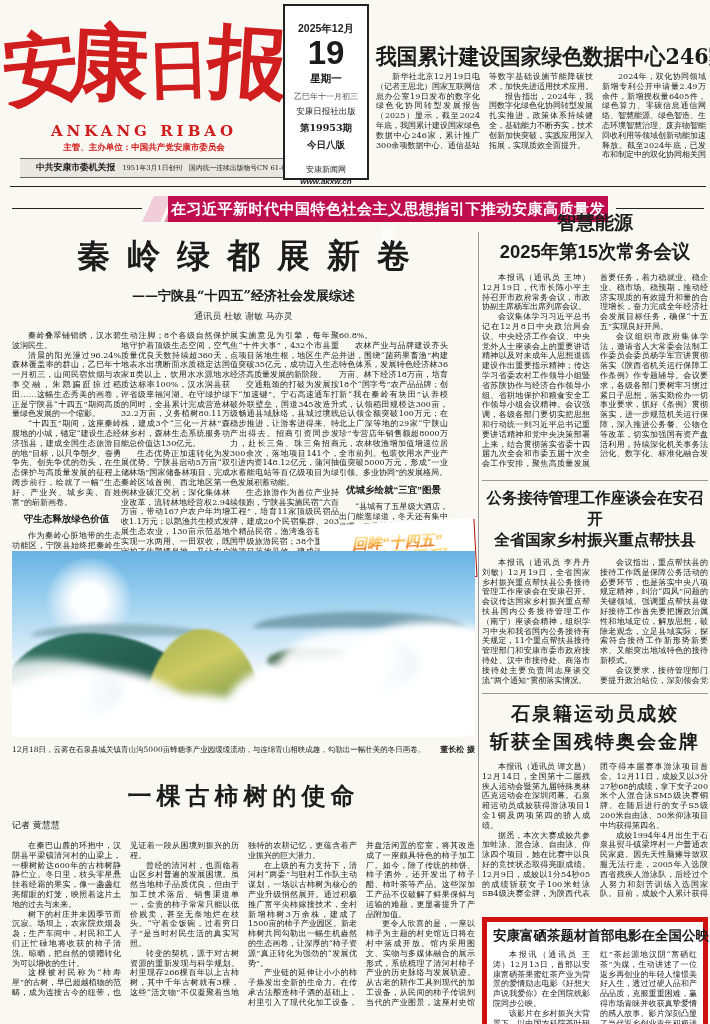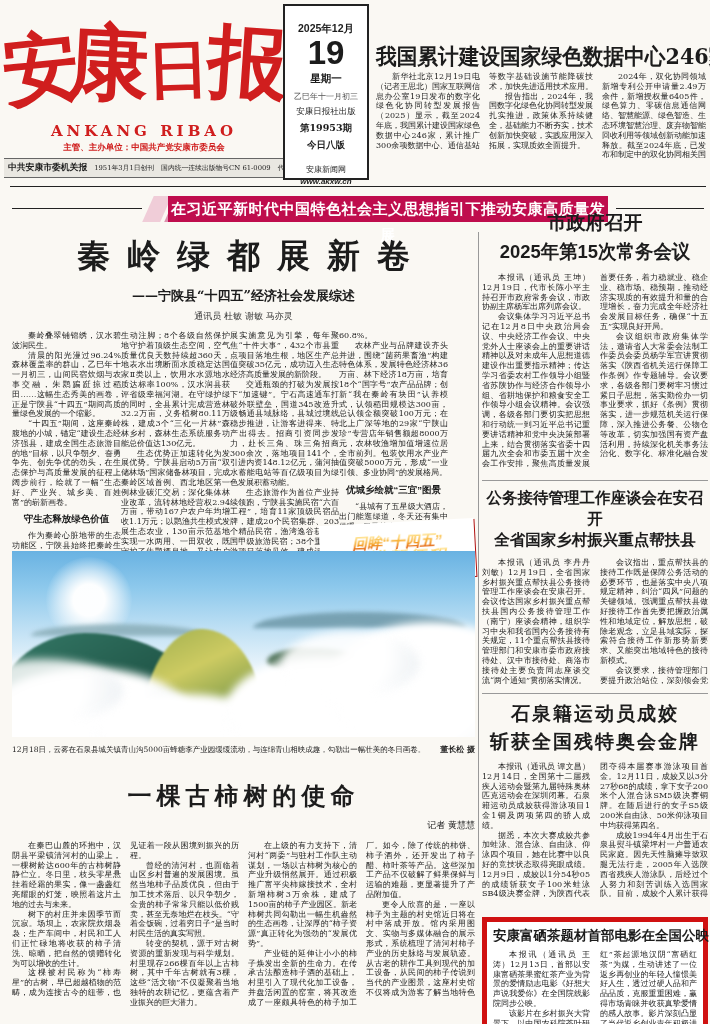--- a/index.html
+++ b/index.html
@@ -10,22 +10,22 @@
   
   #calligraphy{left:10px;top:2px;width:268px;height:122px;display:flex;align-items:center;justify-content:center;}
   #calligraphy span{font-size:76px;font-weight:bold;color:#d01e1e;font-family:"DejaVu Serif",serif;line-height:1;}
   #calligraphy .c1{transform:rotate(-6deg) translateY(6px);}
   #calligraphy .c2{transform:rotate(3deg) scale(1.08);margin-left:-8px;}
   #calligraphy .c3{transform:rotate(-2deg) scale(.82) translateY(8px);margin-left:-6px;}
   #calligraphy .c4{transform:rotate(4deg) scale(1.05);margin-left:-6px;}
   #latin{left:10px;top:122px;width:268px;text-align:center;color:#d01e1e;font-weight:bold;
          font-size:15px;letter-spacing:4px;font-family:"DejaVu Serif",serif;}
   #supervisor{left:10px;top:142px;width:268px;text-align:center;color:#d01e1e;font-weight:bold;font-size:8.5px;}
-  #organ-strip{left:4px;top:158px;width:308px;height:20px;background:#e9e7e1;border-top:1px solid #666;border-bottom:1px solid #666;
-               display:flex;align-items:center;gap:7px;padding:0 4px;box-sizing:border-box;font-size:6.8px;white-space:nowrap;}
+  #organ-strip{left:20px;top:158px;width:308px;height:20px;background:#e9e7e1;border-top:1px solid #666;border-bottom:1px solid #666;
+               display:flex;align-items:center;gap:7px;padding:0 16px;box-sizing:border-box;font-size:6.8px;white-space:nowrap;}
   #organ-strip .organ{font-weight:bold;font-size:8.8px;}
   
   #datebox{left:283px;top:4px;width:86px;height:176px;border:2px solid #222;background:#fff;
            text-align:center;box-sizing:border-box;padding-top:16px;}
   #datebox .ym{font-weight:bold;font-size:10.5px;}
   #datebox .day{font-size:33px;font-weight:bold;line-height:1.05;}
   #datebox .wk{font-weight:bold;font-size:10.5px;margin-top:1px;}
   #datebox .lunar{font-size:8px;color:#555;margin-top:5px;}
   #datebox .pub{font-size:8.5px;margin-top:4px;}
   #datebox .issue,#datebox .pages{font-weight:bold;font-size:9.5px;margin-top:4px;}
@@ -69,21 +69,21 @@
               background:radial-gradient(circle,rgba(255,255,255,.98) 0 26%,rgba(255,255,255,.55) 48%,rgba(255,255,255,0) 72%);}
   .ridge{position:absolute;border-radius:50% 50% 0 0/100% 100% 0 0;filter:blur(2px);}
   .mass{position:absolute;filter:blur(1px);}
   .cloud{position:absolute;border-radius:50%;background:radial-gradient(circle at 40% 35%,#ffffff 0 55%,#e8edf1 100%);filter:blur(4px);}
   #caption-row{left:12px;top:744px;width:463px;display:flex;align-items:baseline;}
   #caption-row .cap{flex:1;font-size:7.5px;line-height:10px;}
   #caption-row .credit{font-size:8px;font-weight:bold;white-space:nowrap;margin-left:14px;}
   
   #tree-article{left:12px;top:780px;width:463px;}
   #tree-headline{text-align:center;font-weight:bold;font-size:24px;letter-spacing:5px;}
-  #tree-byline{text-align:right;font-size:9px;margin-top:7px;}
+  #tree-byline{text-align:left;font-size:9px;margin-top:7px;}
   #tree-body{margin-top:9px;height:170px;}
   
   #right-col{left:482px;top:210px;width:226px;}
   .r-head1{text-align:center;font-family:"Liberation Sans",sans-serif;font-weight:bold;}
   #gov-h1{font-size:19px;}
   #gov-h2{font-size:19px;transform:scaleX(.97);transform-origin:center;white-space:nowrap;margin-top:3px;}
   .r-div{border:none;border-top:1px solid #999;margin:7px 0;}
   #meet-h1,#meet-h2{font-size:15.5px;}
   #meet-h2{margin-top:3px;}
   #ath-h1,#ath-h2{font-family:"DejaVu Serif",serif;font-weight:bold;text-align:center;font-size:19px;letter-spacing:2px;}
@@ -195,33 +195,33 @@
   <div class="credit">董长松 摄</div>
 </div>
 
 <div class="abs" id="tree-article">
   <div id="tree-headline">一棵古柿树的使命</div>
   <div id="tree-byline">记者 黄慧慧</div>
   <div id="tree-body" class="cols4">
       <p class="para">在秦巴山麓的环抱中，汉阴县平梁镇清河村的山梁上，一棵树龄达600年的古柿树静静伫立。冬日里，枝头零星悬挂着经霜的果实，像一盏盏红亮耀眼的灯笼，映照着这片土地的过去与未来。</p>
       <p class="para">树下的村庄并未因季节而沉寂。场坝上，农家院炊烟袅袅；生产车间中，村民和工人们正忙碌地将收获的柿子清洗、晾晒，把自然的馈赠转化为可以增收的生计。</p>
       <p class="para">这棵被村民称为“柿寿星”的古树，早已超越植物的范畴，成为连接古今的纽带，也见证着一段从困境到振兴的历程。</p>
-      <p class="para">曾经的清河村，也面临着山区乡村普遍的发展困境。虽然当地柿子品质优良，但由于加工技术落后、以只争朝夕，金贵的柿子常常只能以低价贱卖，甚至无奈地烂在枝头。“守着金饭碗，过着穷日子”是当时村民生活的真实写照。</p>
+      <p class="para">曾经的清河村，也面临着山区乡村普遍的发展困境。虽然当地柿子品质优良，但由于加工技术落后、销售渠道单一，金贵的柿子常常只能以低价贱卖，甚至无奈地烂在枝头。“守着金饭碗，过着穷日子”是当时村民生活的真实写照。</p>
       <p class="para">转变的契机，源于对古树资源的重新发现与科学规划。村里现存266棵百年以上古柿树，其中千年古树就有3棵，这些“活文物”不仅凝聚着当地独特的农耕记忆，更蕴含着产业振兴的巨大潜力。</p>
       <p class="para">在上级的有力支持下，清河村“两委”与驻村工作队主动谋划，一场以古柿树为核心的产业升级悄然展开。通过积极推广富平尖柿嫁接技术，全村新增柿树3万余株，建成了1500亩的柿子产业园区。新老柿树共同勾勒出一幅生机盎然的生态画卷，让深厚的“柿子资源”真正转化为强劲的“发展优势”。</p>
       <p class="para">产业链的延伸让小小的柿子焕发出全新的生命力。在传承古法酿造柿子酒的基础上，村里引入了现代化加工设备，并盘活闲置的窑室，将其改造成了一座颇具特色的柿子加工厂。如今，除了传统的柿饼、柿子酒外，还开发出了柿子醋、柿叶茶等产品。这些深加工产品不仅破解了鲜果保鲜与运输的难题，更显著提升了产品附加值。</p>
       <p class="para">更令人欣喜的是，一座以柿子为主题的村史馆近日将在村中落成开放。馆内采用图文、实物与多媒体融合的展示形式，系统梳理了清河村柿子产业的历史脉络与发展轨迹。从古老的耕作工具到现代的加工设备，从民间的柿子传说到当代的产业图景，这座村史馆不仅将成为游客了解当地特色产业的重要窗口，更是村民找回文化自信的精神家园。</p>
     </div>
 </div>
 
 <div class="abs" id="vert-div"></div>
 <div class="abs" id="right-col">
 
   <div>
-    <div id="gov-h1" class="r-head1">市政府召开</div>
+    <div id="gov-h1" class="r-head1">智慧能源</div>
     <div id="gov-h2" class="r-head1">2025年第15次常务会议</div>
     <div class="cols2" style="height:200px;margin-top:8px;">
         <p class="para">本报讯（通讯员 王坤）12月19日，代市长陈小平主持召开市政府常务会议，市政协副主席杨军出席列席会议。</p>
         <p class="para">会议集体学习习近平总书记在12月8日中央政治局会议、中央经济工作会议、中央党外人士座谈会上的重要讲话精神以及对未成年人思想道德建设作出重要指示精神；传达学习省委农村工作领导小组暨省苏陕协作与经济合作领导小组、省耕地保护和粮食安全工作领导小组会议精神。会议强调，各级各部门要切实把思想和行动统一到习近平总书记重要讲话精神和党中央决策部署上来，结合贯彻落实省委十四届九次全会和市委五届十次全会工作安排，聚焦高质量发展首要任务，着力稳就业、稳企业、稳市场、稳预期，推动经济实现质的有效提升和量的合理增长，奋力完成全年经济社会发展目标任务，确保“十五五”实现良好开局。</p>
         <p class="para">会议组织市政府集体学法，邀请省人大常委会法制工作委员会委员杨学军宣讲贯彻落实《陕西省机关运行保障工作条例》作专题辅导。会议要求，各级各部门要树牢习惯过紧日子思想，落实勤俭办一切事业要求，抓好《条例》贯彻落实，进一步规范机关运行保障，深入推进公务餐、公物仓等改革，切实加强国有资产盘活利用，持续深化机关事务法治化、数字化、标准化融合发展，着力促进节约型机关和效能型政府建设。</p>
       </div>
   </div>
   <hr class="r-div">
 
   <div>

